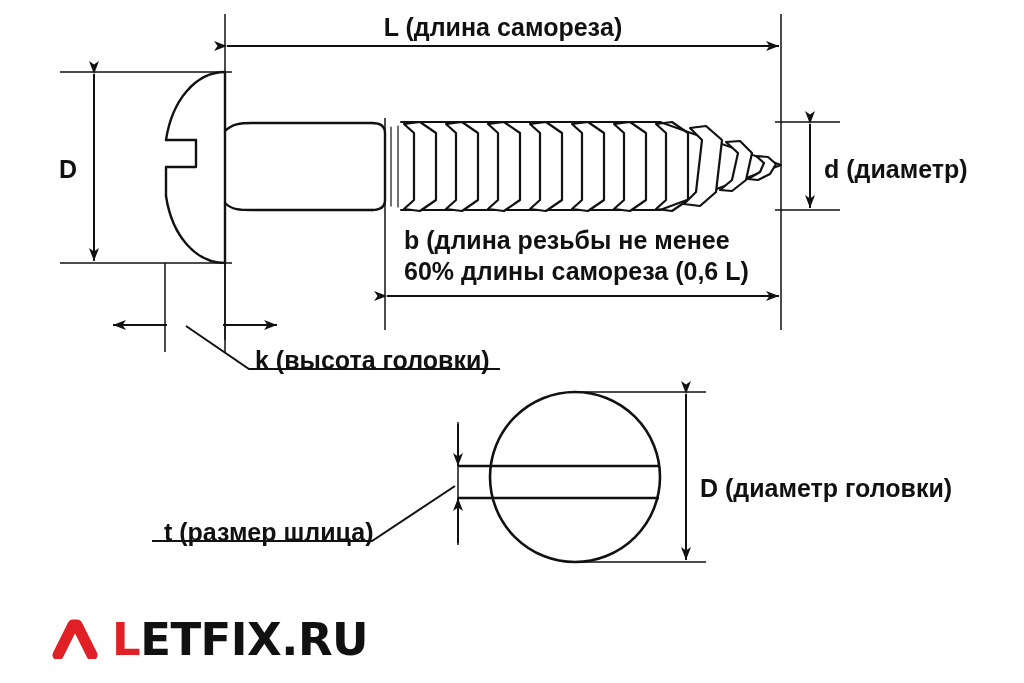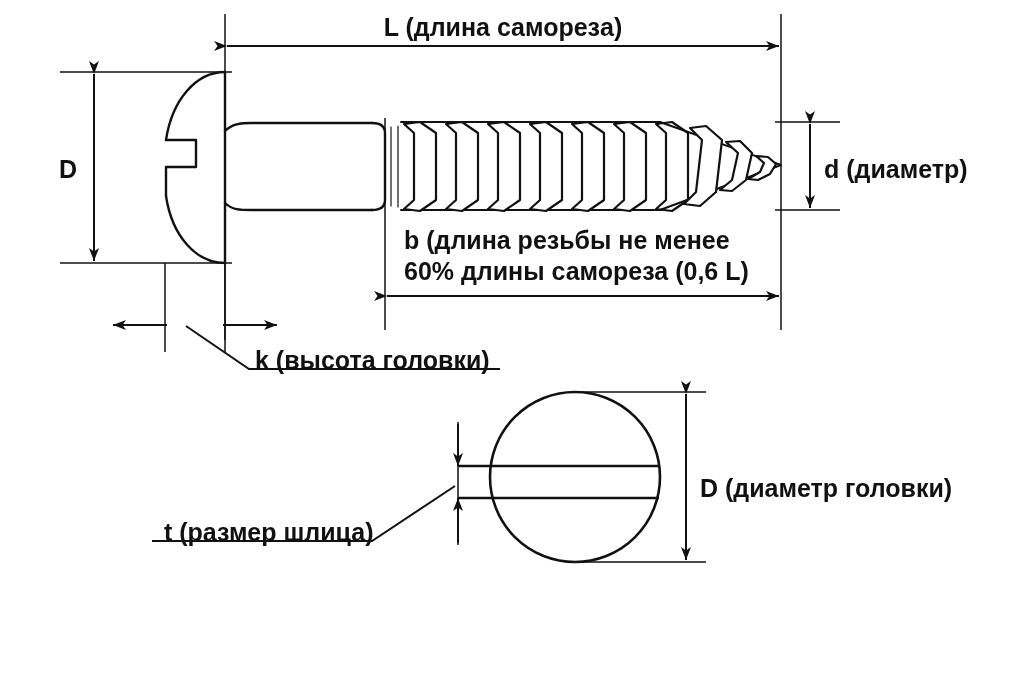--- a/index.html
+++ b/index.html
@@ -194,14 +194,20 @@
     <text class="dim-label lbl-lg" x="404" y="249">b (длина резьбы не менее</text>
     <text class="dim-label lbl-lg" x="404" y="280">60% длины самореза (0,6 L)</text>
 
     <text class="dim-label lbl-lg" x="255" y="369">k (высота головки)</text>
 
     <text class="dim-label lbl-lg" x="164" y="541">t (размер шлица)</text>
 
     <text class="dim-label lbl-lg" x="700" y="497">D (диаметр головки)</text>
   </svg>
 
+  <div class="logo">
+    <svg class="logo-mark" viewBox="0 0 46 40">
+      <path d="M6,36 L21,6 L25,6 L40,36" stroke="#e01f26" stroke-width="11" fill="none" stroke-linecap="round" stroke-linejoin="round"></path>
+    </svg>
+    <div class="logo-text"><span class="logo-l">L</span><span class="logo-rest">ETFIX.RU</span></div>
+  </div>
 
 </div>
 
 </body></html>

